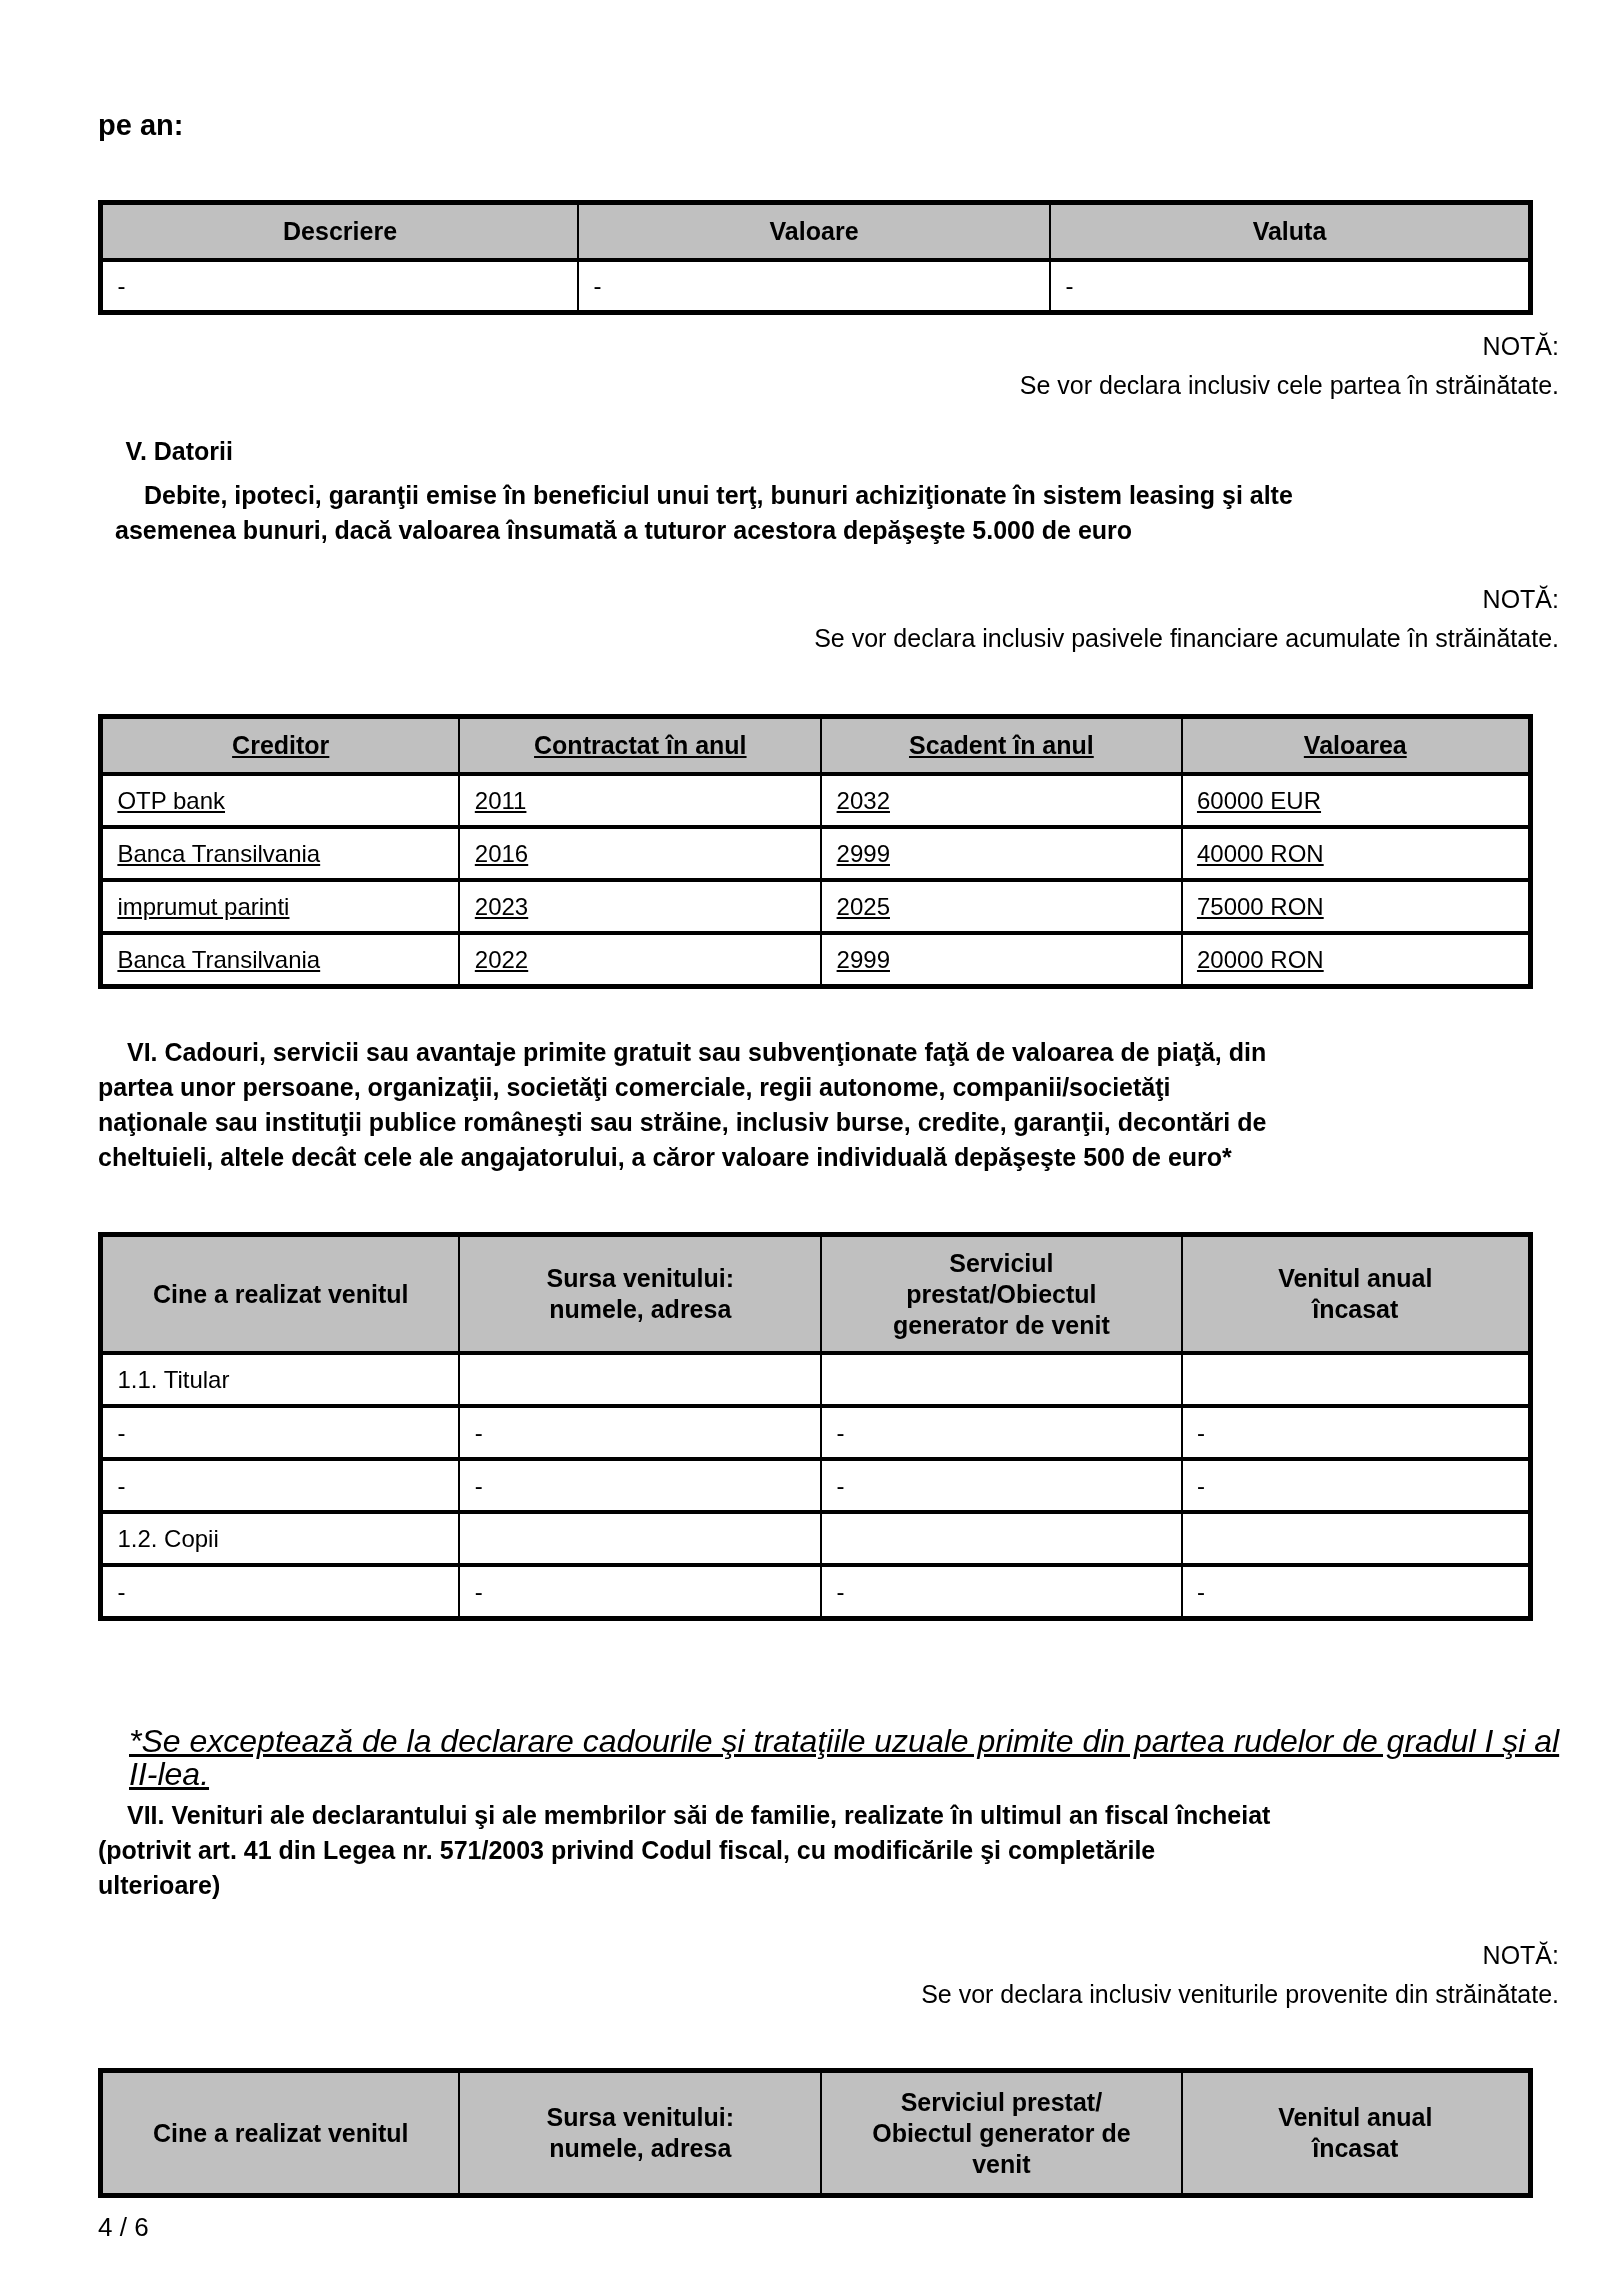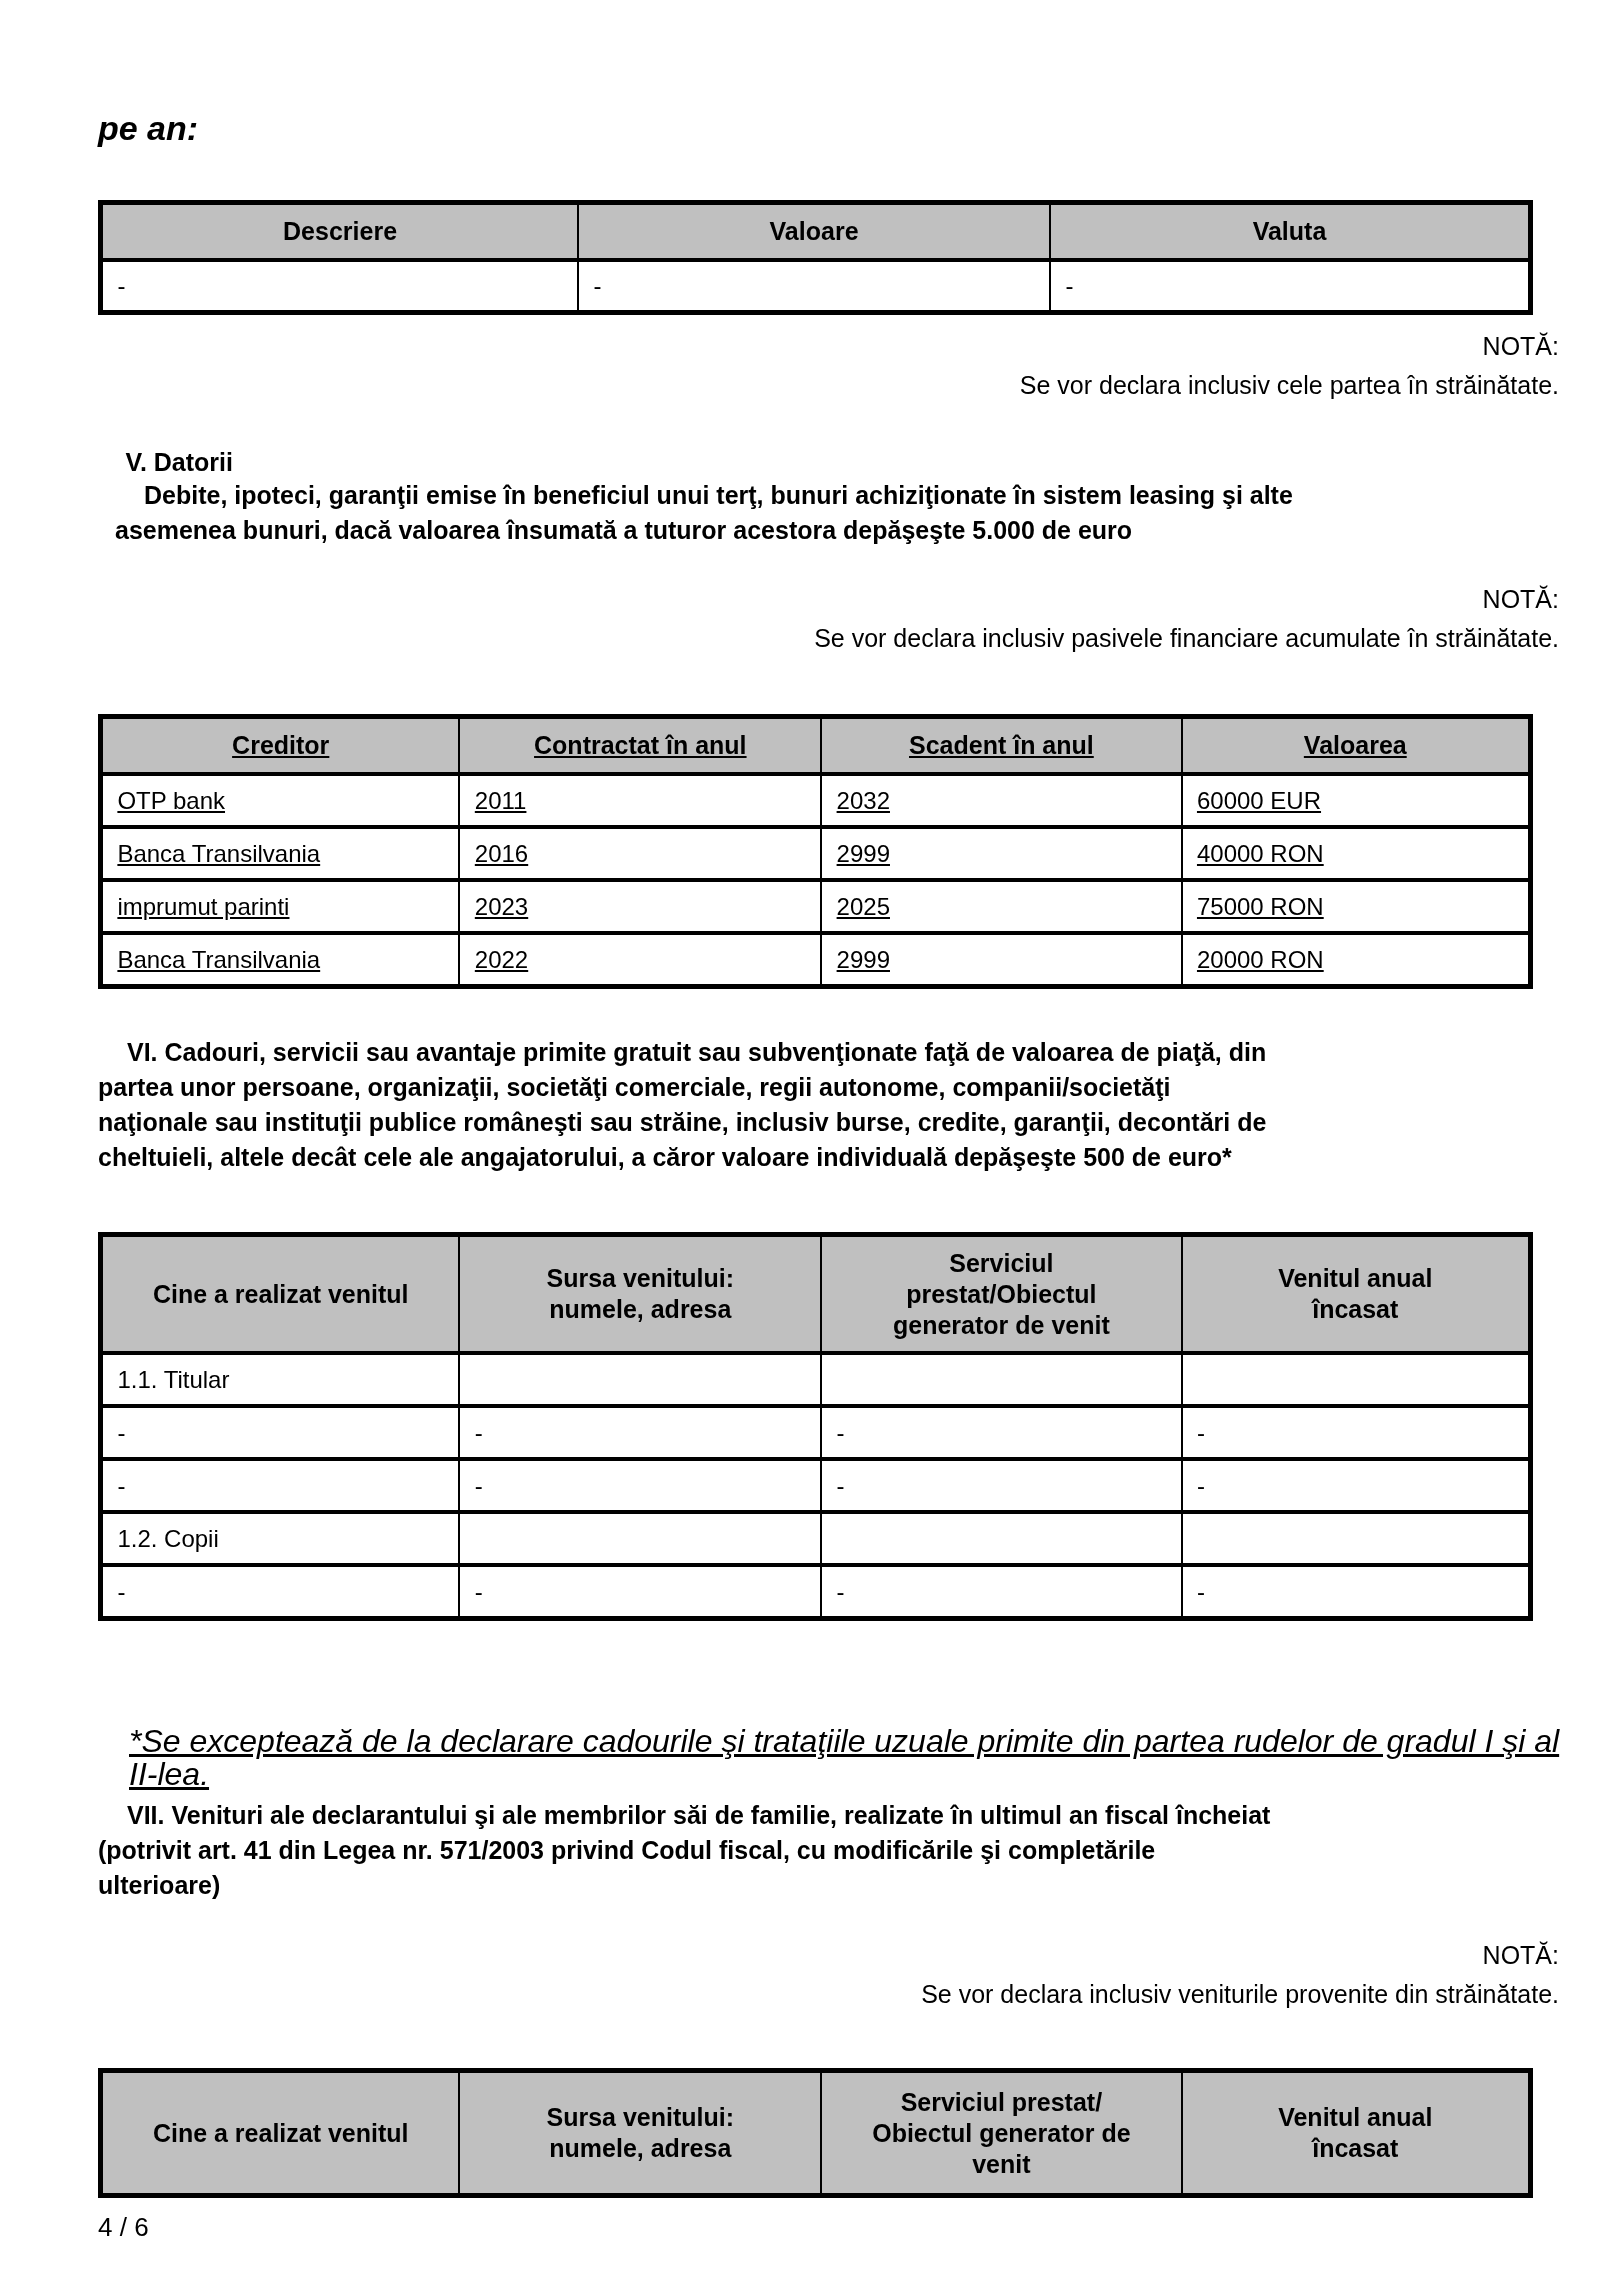--- a/index.html
+++ b/index.html
@@ -7,21 +7,21 @@
     position: relative;
     width: 1622px;
     height: 2295px;
     background: #ffffff;
     color: #000000;
     font-family: "Liberation Sans", sans-serif;
     overflow: hidden;
   }
   .block { position: absolute; left: 98px; width: 1435px; }
 
-  .pe-an { font-size: 34px; font-weight: bold; font-style: italic; }
+  .pe-an { font-size: 29px; font-weight: bold; }
 
   .para {
     font-size: 25px;
     font-weight: bold;
     line-height: 35px;
     white-space: pre-line;
     text-indent: 29px;
   }
   .section-title { font-size: 25px; font-weight: bold; padding-left: 27.5px; }
 
@@ -105,21 +105,21 @@
         <td>-</td>
       </tr>
     </tbody>
   </table>
 
   <div class="block nota" style="top:327px;">
     <div class="nota-line">NOTĂ:</div>
     <div class="nota-line">Se vor declara inclusiv cele partea în străinătate.</div>
   </div>
 
-  <div class="block section-title" style="top:437px;margin-top:11px;">V. Datorii</div>
+  <div class="block section-title" style="top:437px;">V. Datorii</div>
 
   <div class="block para" style="top:478px;margin-left:17px;">Debite, ipoteci, garanţii emise în beneficiul unui terţ, bunuri achiziţionate în sistem leasing şi alte
 asemenea bunuri, dacă valoarea însumată a tuturor acestora depăşeşte 5.000 de euro</div>
 
   <div class="block nota" style="top:580px;">
     <div class="nota-line">NOTĂ:</div>
     <div class="nota-line">Se vor declara inclusiv pasivele financiare acumulate în străinătate.</div>
   </div>
 
   <table class="doc-table block" style="top:714px;text-decoration:underline;">

